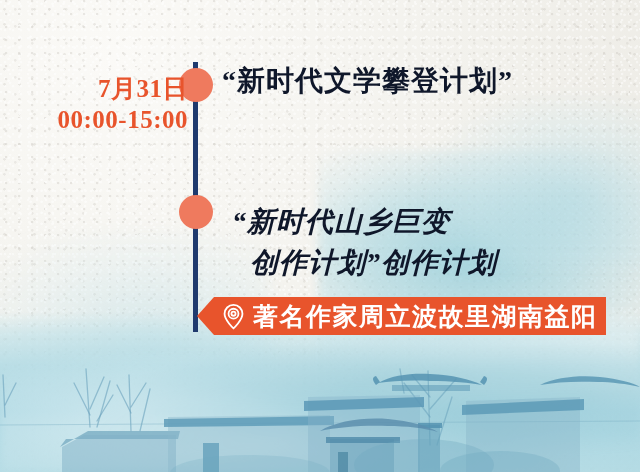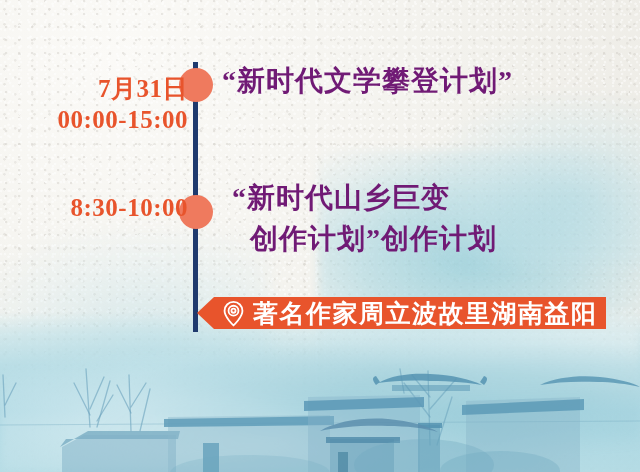--- a/index.html
+++ b/index.html
@@ -131,41 +131,41 @@
     font-weight: 700;
     letter-spacing: .5px;
   }
   .meta-time {
     font-size: 25px;
     font-weight: 700;
     letter-spacing: .5px;
   }
   .row-title {
     position: absolute;
-    color: #701a75;
+    color: #0f172a;
     font-size: 28px;
     font-weight: 700;
     line-height: 1.47;
     letter-spacing: 1px;
     white-space: nowrap;
   }
   .row-title .l2 { display: block; padding-left: 18px; }
 
   
   .r1-meta { right: 452px; top: 66px; margin-top: 8px; }
   .r1-title { left: 222px; top: 60px; }
   
   .r2-meta { right: 452px; top: 193px; }
-  .r2-title { left: 232px; top: 177px; }
+  .r2-title { left: 232px; top: 201px; font-style: italic; }
 
   
   .ribbon {
     position: absolute;
     left: 197px; top: 297px;
-    width: 409px; height: 32px;
+    width: 409px; height: 38px;
     background: #e8542c;
     -webkit-clip-path: polygon(0 50%, 17px 0, 100% 0, 100% 100%, 17px 100%);
     clip-path: polygon(0 50%, 17px 0, 100% 0, 100% 100%, 17px 100%);
     display: flex;
     align-items: center;
     padding-left: 22px;
     box-sizing: border-box;
   }
   .pin-icon { flex: 0 0 auto; margin-right: 5px; display: block; }
   .ribbon-text {
@@ -274,21 +274,20 @@
 
   <div class="row-meta r1-meta">
     <div class="meta-date">7月31日</div>
     <div class="meta-time">00:00-15:00</div>
   </div>
   <div class="row-title r1-title">
     <span class="l1">“新时代文学攀登计划”</span>
   </div>
 
   <div class="row-meta r2-meta">
-    <div class="meta-time">8:30-10:00</div>
   </div>
   <div class="row-title r2-title">
     <span class="l1">“新时代山乡巨变</span>
     <span class="l2">创作计划”创作计划</span>
   </div>
 
   <div class="ribbon">
     <svg class="pin-icon" width="29" height="29" viewBox="0 0 24 24">
       <path d="M12 2.4c-4.1 0-7.4 3.3-7.4 7.4 0 5.3 7.4 12 7.4 12s7.4-6.7 7.4-12c0-4.1-3.3-7.4-7.4-7.4z" fill="none" stroke="#ffffff" stroke-width="1.5"></path>
       <circle cx="12" cy="9.7" r="4.1" fill="none" stroke="#ffffff" stroke-width="1.5"></circle>

